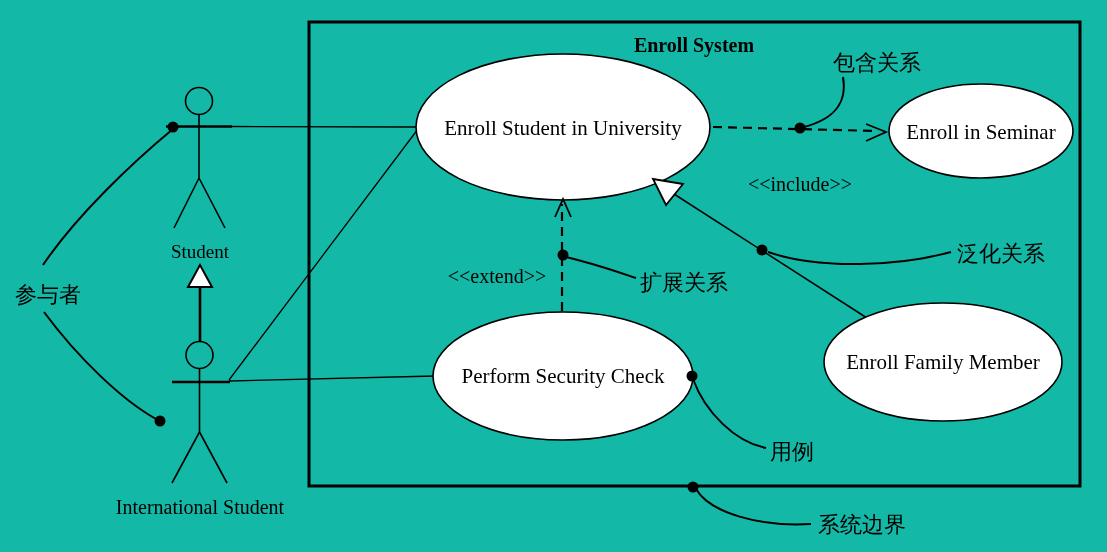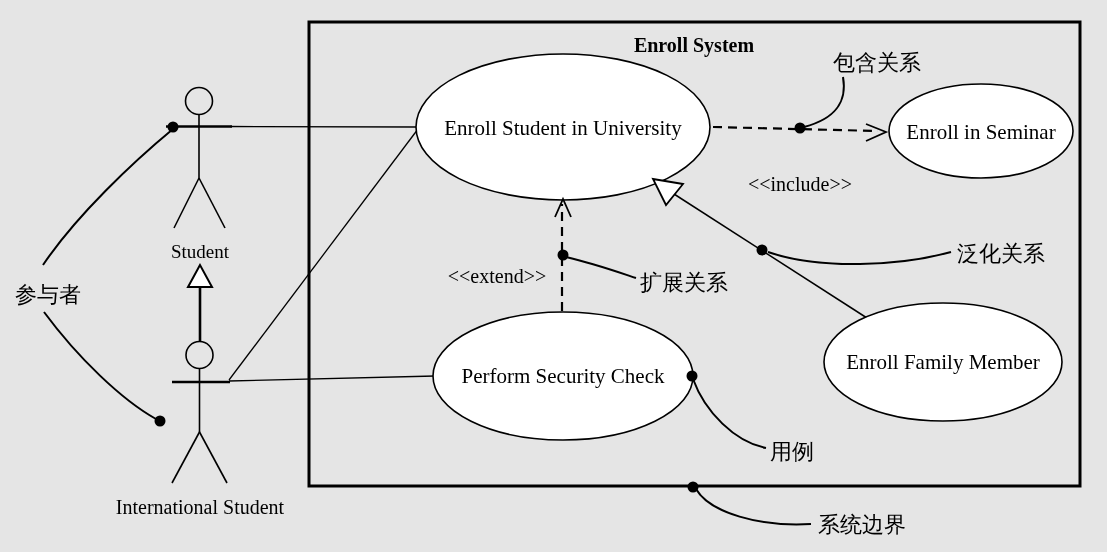--- a/index.html
+++ b/index.html
@@ -4,21 +4,21 @@
 <style>
   html, body {
     margin: 0;
     padding: 0;
     background: #ffffff;
   }
   #canvas {
     position: relative;
     width: 1107px;
     height: 552px;
-    background: #e5e5e5;
+    background: #14b8a6;
     font-family: "Liberation Serif", serif;
   }
   svg text {
     fill: #000000;
     font-family: "Liberation Serif", serif;
   }
   .uc-label   { font-size: 21px; }
   .cn-label   { font-size: 22px; }
   .stereotype { font-size: 20px; }
   .actor-label{ font-size: 19px; }

